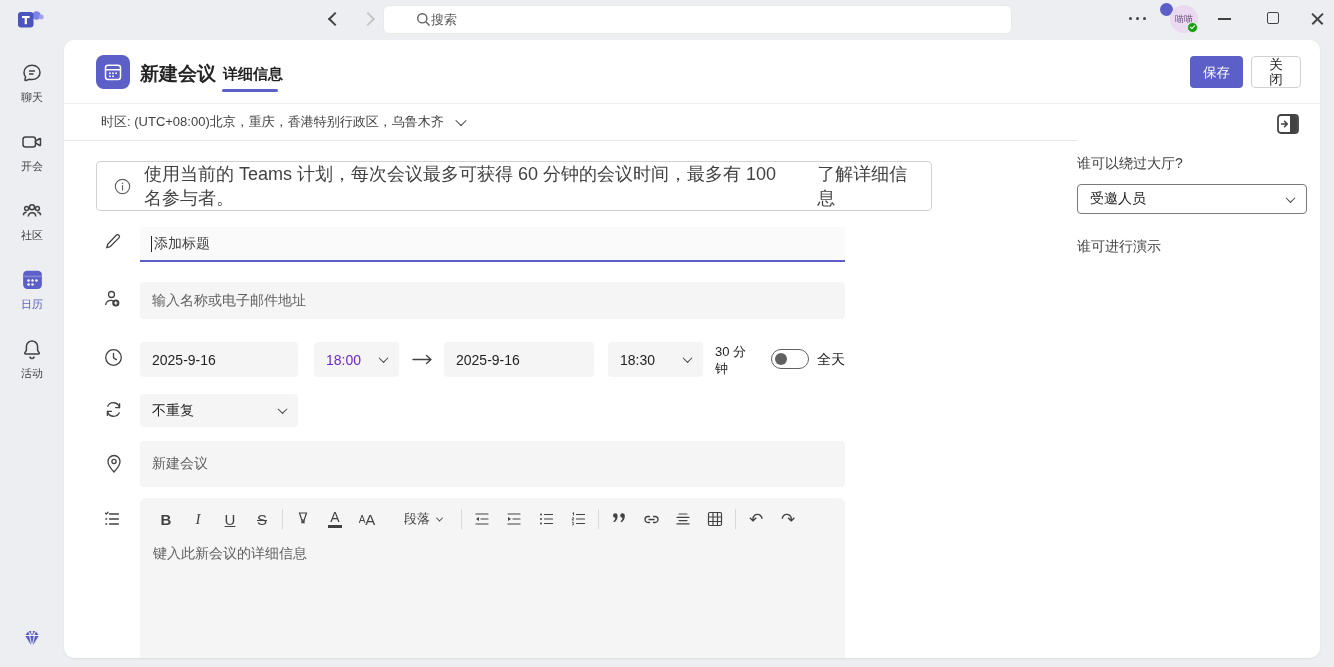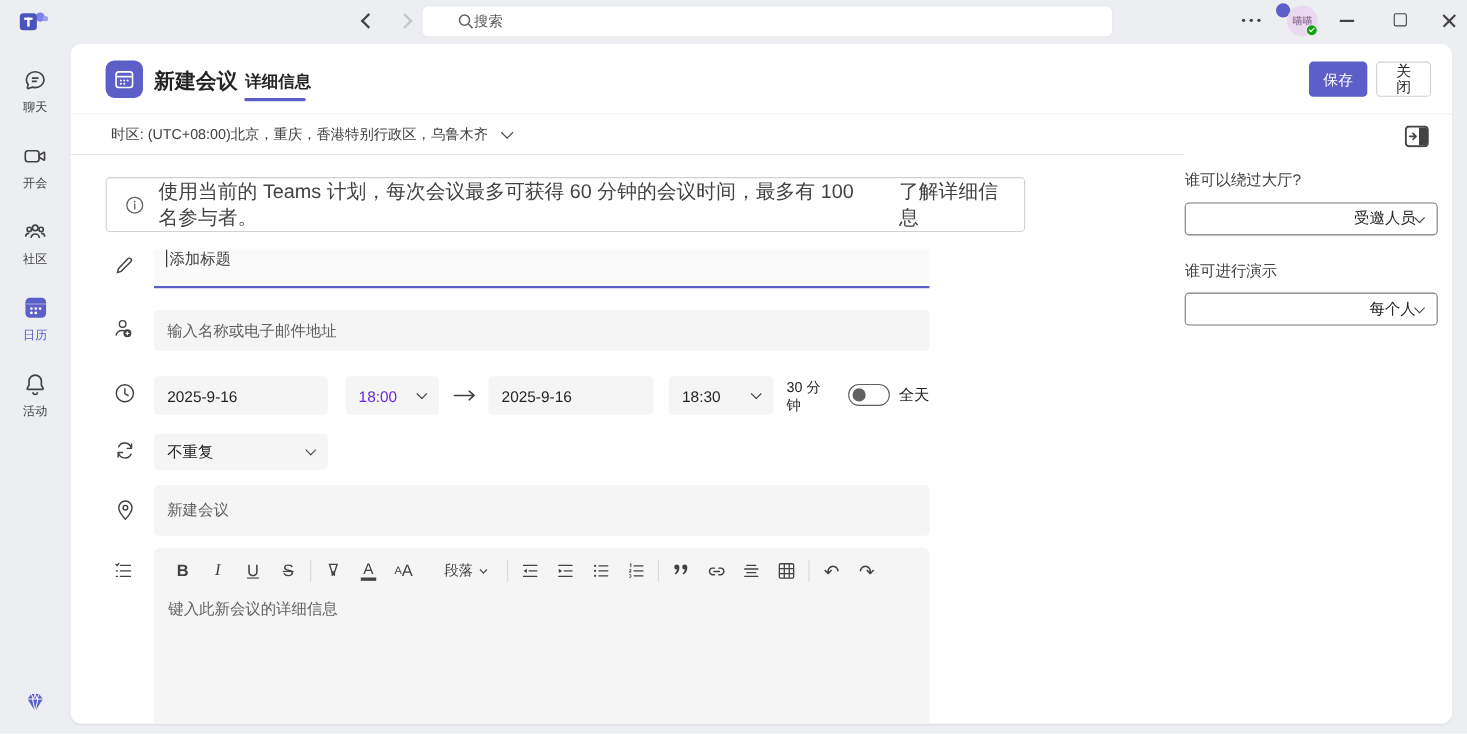--- a/index.html
+++ b/index.html
@@ -73,21 +73,21 @@
   .chev.big { width:8px; height:8px; }
 
   
   .form-body { position:absolute; left:0; top:101px; width:1013px; height:517px; }
   .banner { position:absolute; left:32px; top:20px; width:836px; height:50px;
     border:1px solid #d1d1d1; border-radius:4px; display:flex; align-items:center;
     padding:0 17px; gap:13px; font-size:18px; color:#424242; }
   .banner .link { margin-left:9px; cursor:pointer; }
   .ricon { position:absolute; }
   .title-input { position:absolute; left:76px; top:86px; width:705px; height:35px;
-    background:#fafafa; border-bottom:2px solid #5b5fc7; display:flex; 
+    background:#fafafa; border-bottom:2px solid #5b5fc7; display:flex; align-items:center;
     padding-left:11px; font-size:14px; color:#424242; cursor:text; }
   .caret { width:1px; height:16px; background:#242424; margin-right:2px; }
   .gfield { position:absolute; background:#f5f5f5; border-radius:4px; display:flex;
     align-items:center; padding:0 12px; font-size:14px; cursor:pointer; }
   .attendees { left:76px; top:141px; width:705px; height:37px; color:#616161; cursor:text; }
   .date1 { left:76px;  top:201px; width:158px; height:35px; color:#242424; }
   .time1 { left:250px; top:201px; width:85px;  height:35px; color:#6d28d9; justify-content:space-between; }
   .date2 { left:380px; top:201px; width:150px; height:35px; color:#242424; }
   .time2 { left:544px; top:201px; width:95px;  height:35px; color:#242424; justify-content:space-between; }
   .arrow-sep { position:absolute; left:347px; top:211px; }
@@ -119,21 +119,21 @@
   .editor-ph { padding:14px 13px; font-size:14px; color:#616161; }
 
   
   .panel { position:absolute; left:1013px; top:63px; width:243px; bottom:0; }
   .collapse-btn { position:absolute; left:200px; top:11px; cursor:pointer; }
   .p-label1 { position:absolute; left:0; top:52px; font-size:14px; color:#424242; }
   .p-dd1 { position:absolute; left:0; top:81px; }
   .p-label2 { position:absolute; left:0; top:135px; font-size:14px; color:#424242; }
   .p-dd2 { position:absolute; left:0; top:163px; }
   .pdd { width:230px; height:30px; border:1px solid #7a7a7a; border-radius:4px; background:#fff;
-    display:flex; align-items:center; justify-content:flex-end; padding:0 12px;
+    display:flex; align-items:center; justify-content:space-between; padding:0 12px;
     font-size:14px; color:#242424; cursor:pointer; }
 </style>
 </head>
 <body>
 
 <div id="app">
 
   <div class="titlebar">
     <svg class="logo" viewBox="0 0 28 26">
       <circle cx="20.5" cy="8.5" r="4.2" fill="#7b83eb"></circle>
@@ -428,20 +428,16 @@
           <path d="M13 1.9h5.2a2.1 2.1 0 0 1 2.1 2.1v12a2.1 2.1 0 0 1-2.1 2.1H13z" fill="#424242"></path>
           <path d="M4.5 10h5.5M7.5 7.2L10.3 10 7.5 12.8" fill="none" stroke="#424242" stroke-width="1.5" stroke-linecap="round" stroke-linejoin="round"></path>
         </svg>
       </div>
       <div class="p-label1">谁可以绕过大厅?</div>
       <div class="p-dd1 pdd">
         <span>受邀人员</span>
         <span class="chev"></span>
       </div>
       <div class="p-label2">谁可进行演示</div>
-      <div class="p-dd2 pdd">
-        <span>每个人</span>
-        <span class="chev"></span>
-      </div>
     </div>
   </div>
 
 </div>
 
 </body></html>

